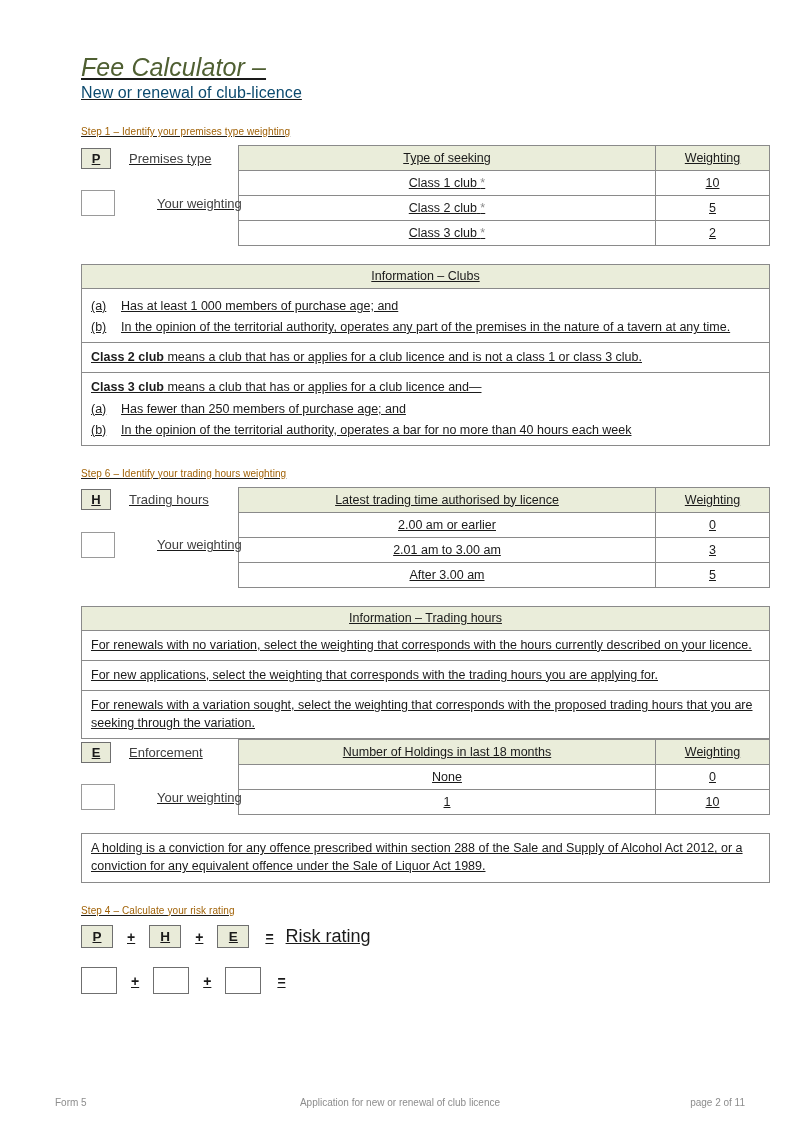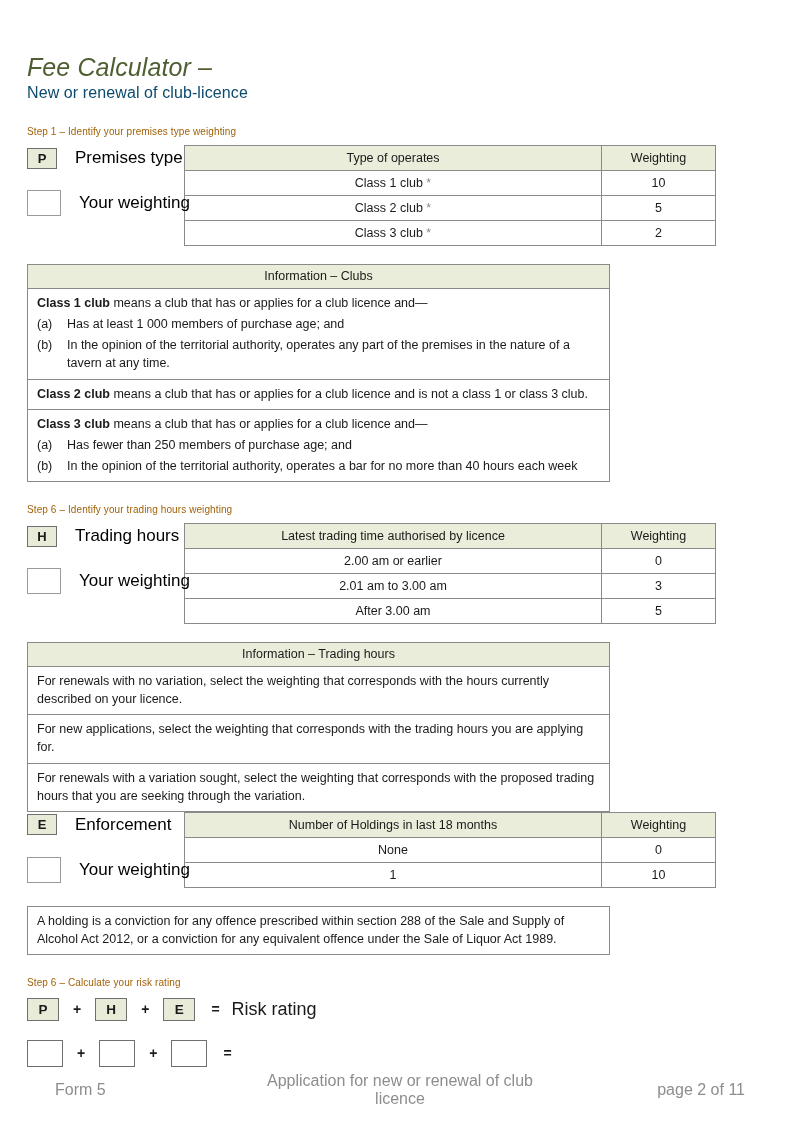--- a/index.html
+++ b/index.html
@@ -12,21 +12,22 @@
     background: #ffffff;
     font-family: "Liberation Sans", sans-serif;
     color: #1a1a1a;
     overflow: hidden;
   }
   .page {
     position: relative;
     width: 800px;
     height: 1130px;
     box-sizing: border-box;
-    padding: 0 27px;
+    padding: 0 81px;
+    text-decoration: underline;
   }
 
   
   .title-block {
     padding-top: 52px;
   }
   .title-line1 {
     font-style: italic;
     font-size: 25px;
     font-weight: 400;
@@ -63,20 +64,21 @@
     position: relative;
     padding-top: 2px;
   }
   .side-item {
     display: flex;
     align-items: center;
     height: 22px;
   }
   .side-item.second {
     margin-top: 23px;
+    gap: 24px;
   }
   .code-box {
     width: 30px;
     height: 21px;
     box-sizing: border-box;
     border: 1px solid #6f6f6f;
     background: #e9ebd9;
     font-size: 13px;
     font-weight: bold;
     color: #1a1a1a;
@@ -87,22 +89,22 @@
   }
   .blank-box {
     width: 34px;
     height: 26px;
     box-sizing: border-box;
     border: 1px solid #9a9a9a;
     background: #ffffff;
     flex: 0 0 auto;
   }
   .side-label {
-    font-size: 17px;
-    color: #000000;
+    font-size: 13px;
+    color: #404040;
     margin-left: 18px;
     white-space: nowrap;
   }
 
   
   table.wtable {
     border-collapse: collapse;
     width: 531px;
     table-layout: fixed;
   }
@@ -124,21 +126,21 @@
   table.wtable col.c2 { width: 114px; }
   .ast {
     color: #8a8a8a;
   }
 
   
   .info-box {
     margin-top: 18px;
     border: 1px solid #8a8a8a;
     box-sizing: border-box;
-    width: 583px;
+    width: 689px;
   }
   .info-head {
     background: #eaedda;
     text-align: center;
     font-size: 12.5px;
     padding: 4px 6px 5px 6px;
     border-bottom: 1px solid #8a8a8a;
     color: #1a1a1a;
   }
   .info-row {
@@ -214,21 +216,21 @@
   }
 
   
   .footer {
     position: absolute;
     left: 55px;
     right: 55px;
     bottom: 22px;
     display: flex;
     align-items: center;
-    font-size: 16px;
+    font-size: 10px;
     color: #8d8d8d;
   }
   .footer .f-left { flex: 0 0 200px; }
   .footer .f-mid { flex: 1 1 auto; text-align: center; }
   .footer .f-right { flex: 0 0 200px; text-align: right; }
 </style>
 </head>
 <body>
 
 <div class="page">
@@ -252,21 +254,21 @@
       </div>
     </div>
 
     <table class="wtable">
       <colgroup>
           <col class="c1">
           <col class="c2">
         </colgroup>
       <thead>
         <tr>
-          <th>Type of operates</th>
+          <th>Type of seeking</th>
           <th>Weighting</th>
         </tr>
       </thead>
       <tbody>
         <tr>
           <td><span>Class 1 club</span> <span class="ast">*</span></td>
           <td>10</td>
         </tr>
         <tr>
           <td><span>Class 2 club</span> <span class="ast">*</span></td>
@@ -276,21 +278,20 @@
           <td><span>Class 3 club</span> <span class="ast">*</span></td>
           <td>2</td>
         </tr>
       </tbody>
     </table>
   </div>
 
   <div class="info-box">
     <div class="info-head">Information – Clubs</div>
     <div class="info-row">
-      <div><b>Class 1 club</b><span> means a club that has or applies for a club licence and—</span></div>
       <div class="lettered">
         <div class="lt">(a)</div>
         <div class="tx">Has at least 1 000 members of purchase age; and</div>
       </div>
       <div class="lettered">
         <div class="lt">(b)</div>
         <div class="tx">In the opinion of the territorial authority, operates any part of the premises in the nature of a tavern at any time.</div>
       </div>
     </div>
     <div class="info-row">
@@ -392,21 +393,21 @@
           <td>10</td>
         </tr>
       </tbody>
     </table>
   </div>
 
   <div class="info-box">
     <div class="info-row">A holding is a conviction for any offence prescribed within section 288 of the Sale and Supply of Alcohol Act 2012, or a conviction for any equivalent offence under the Sale of Liquor Act 1989.</div>
   </div>
 
-  <div class="step-heading">Step 6 – Calculate your risk rating</div>
+  <div class="step-heading">Step 4 – Calculate your risk rating</div>
 
   <div class="calc-row">
     <div class="calc-box">P</div>
     <div class="op">+</div>
     <div class="calc-box">H</div>
     <div class="op">+</div>
     <div class="calc-box">E</div>
     <div class="eq">=</div>
     <div class="risk-label">Risk rating</div>
   </div>

